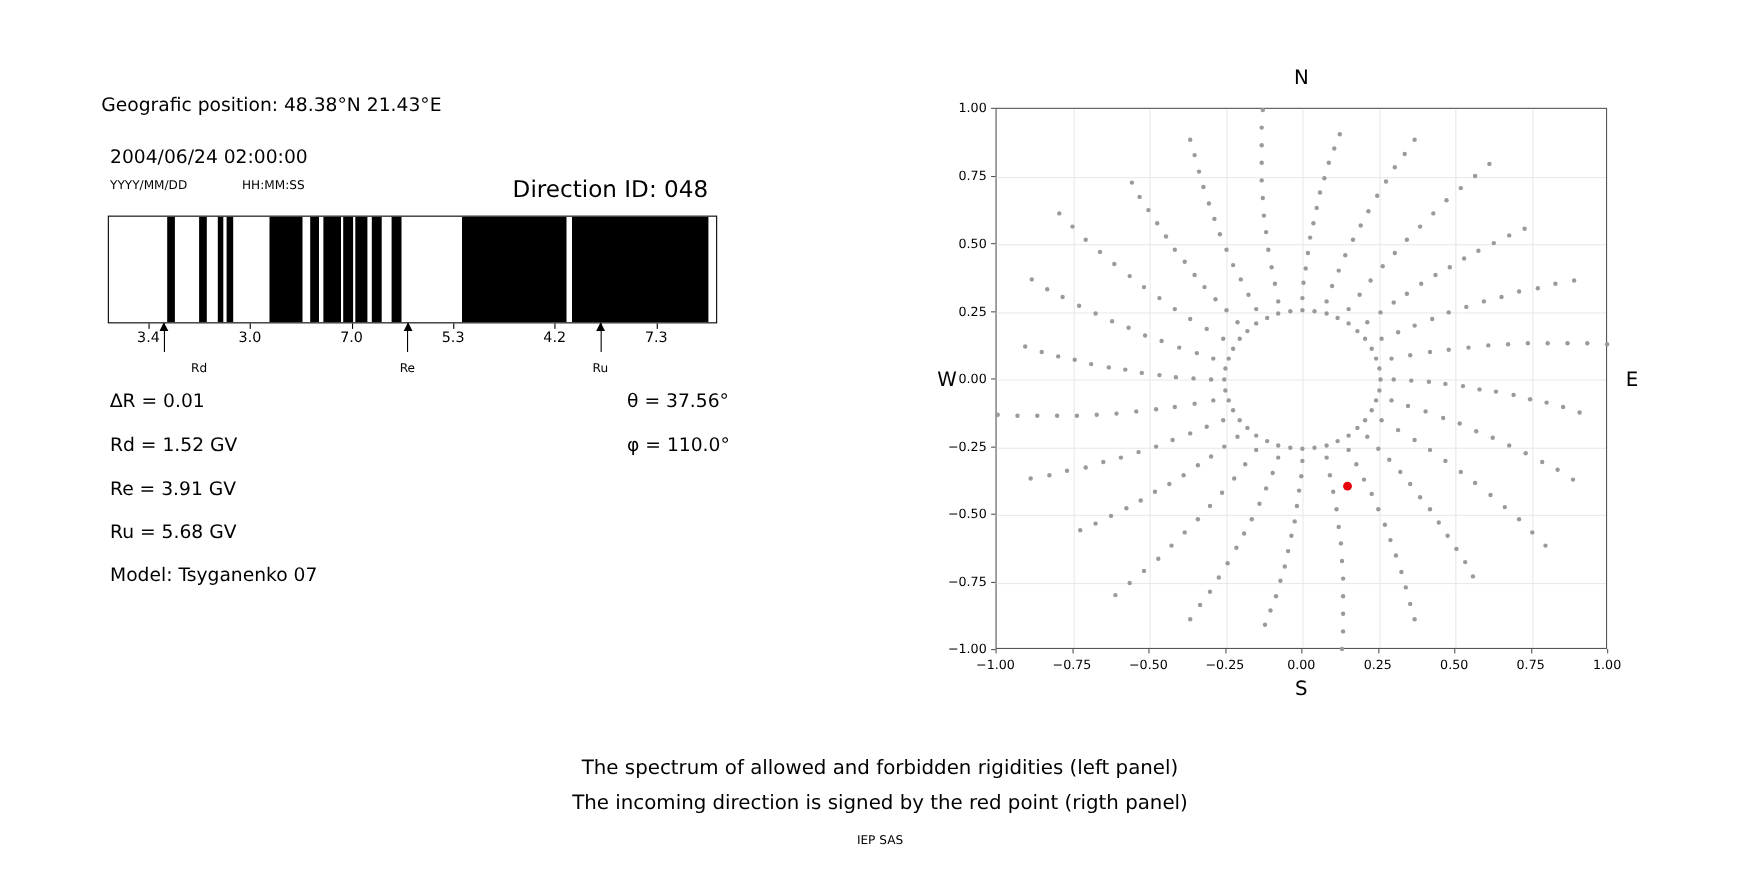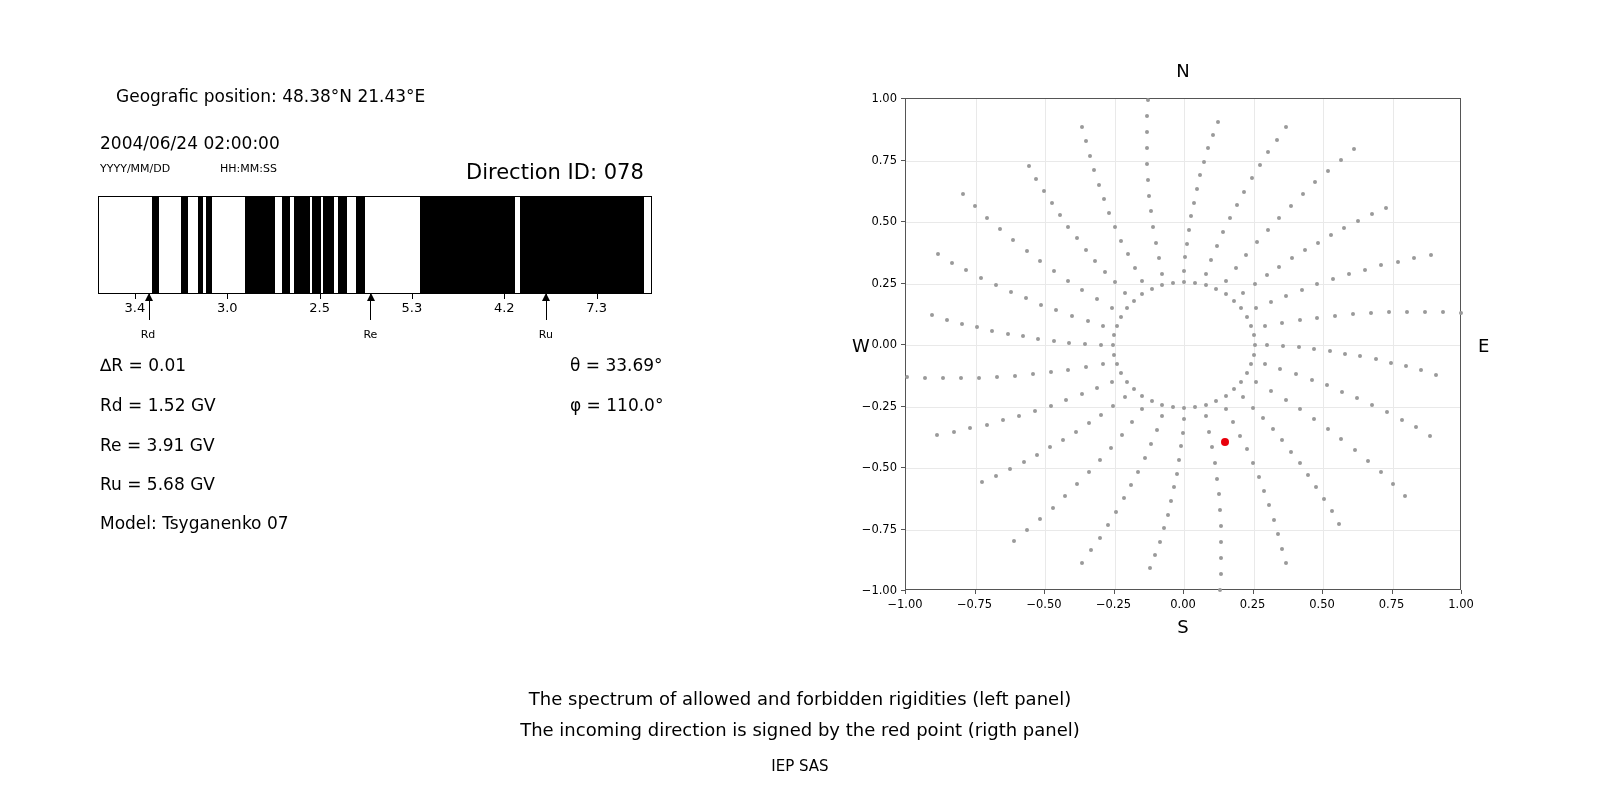--- a/index.html
+++ b/index.html
@@ -20,21 +20,21 @@
     left: 0;
     top: 0;
     width: 760px;
     height: 800px;
   }
   .info-line {
     position: absolute;
     font-size: 17px;
     white-space: nowrap;
   }
-  #geo-pos  { left: 116px; top: 86px; text-align: center; }
+  #geo-pos  { left: 92px; top: 86px; text-align: center; }
   #datetime { left: 100px; top: 133px; }
   #fmt-date { left: 100px; top: 162px; font-size: 11px; }
   #fmt-time { left: 220px; top: 162px; font-size: 11px; }
   #dir-id   { left: 466px; top: 160px; font-size: 21px; }
 
   
   .spectrum-box {
     position: absolute;
     left: 98px;
     top: 196px;
@@ -189,32 +189,32 @@
     font-size: 18px;
   }
   #caption-1 { top: 688px; left: 0; }
   #caption-2 { top: 719px; left: 0; }
   #footer {
     position: absolute;
     width: 100%;
     text-align: center;
     top: 757px;
     left: 0;
-    font-size: 15px;
+    font-size: 11px;
   }
 </style>
 </head>
 <body>
 
 <div class="panel-left">
   <div class="info-line" id="geo-pos">Geografic position: 48.38°N 21.43°E</div>
   <div class="info-line" id="datetime">2004/06/24 02:00:00</div>
   <div class="info-line" id="fmt-date">YYYY/MM/DD</div>
   <div class="info-line" id="fmt-time">HH:MM:SS</div>
-  <div class="info-line" id="dir-id">Direction ID: 078</div>
+  <div class="info-line" id="dir-id">Direction ID: 048</div>
 
   <div class="spectrum-box" id="spectrum-box">
       <div class="band" style="left: 53.0917px; width: 7.38667px;"></div>
       <div class="band" style="left: 81.715px; width: 6.925px;"></div>
       <div class="band" style="left: 98.7967px; width: 5.54px;"></div>
       <div class="band" style="left: 106.645px; width: 6.46333px;"></div>
       <div class="band" style="left: 145.887px; width: 30.47px;"></div>
       <div class="band" style="left: 182.82px; width: 7.84833px;"></div>
       <div class="band" style="left: 194.823px; width: 15.6967px;"></div>
       <div class="band" style="left: 213.29px; width: 8.31px;"></div>
@@ -223,41 +223,41 @@
       <div class="band" style="left: 257.148px; width: 9.23333px;"></div>
       <div class="band" style="left: 321.32px; width: 95.1033px;"></div>
       <div class="band" style="left: 421.04px; width: 123.727px;"></div>
     </div>
   <div id="spectrum-axis">
       <div class="axis-tick" style="left: 134.933px;"></div>
       <div class="axis-label" style="left: 134.933px;">3.4</div>
       <div class="axis-tick" style="left: 227.267px;"></div>
       <div class="axis-label" style="left: 227.267px;">3.0</div>
       <div class="axis-tick" style="left: 319.6px;"></div>
-      <div class="axis-label" style="left: 319.6px;">2.5</div>
+      <div class="axis-label" style="left: 319.6px;">7.0</div>
       <div class="axis-tick" style="left: 411.933px;"></div>
       <div class="axis-label" style="left: 411.933px;">5.3</div>
       <div class="axis-tick" style="left: 504.267px;"></div>
       <div class="axis-label" style="left: 504.267px;">4.2</div>
       <div class="axis-tick" style="left: 596.6px;"></div>
       <div class="axis-label" style="left: 596.6px;">7.3</div>
       <div class="marker-arrow" style="left: 148.783px;"></div>
-      <div class="marker-label" style="left: 132px; padding-left: 32px;">Rd</div>
+      <div class="marker-label" style="left: 165px; padding-left: 32px;">Rd</div>
       <div class="marker-arrow" style="left: 370.383px;"></div>
       <div class="marker-label" style="left: 370.383px;">Re</div>
       <div class="marker-arrow" style="left: 545.817px;"></div>
       <div class="marker-label" style="left: 545.817px;">Ru</div>
     </div>
 
   <div class="stat stat-col1" id="stat-dr">∆R = 0.01</div>
   <div class="stat stat-col1" id="stat-rd">Rd = 1.52 GV</div>
   <div class="stat stat-col1" id="stat-re">Re = 3.91 GV</div>
   <div class="stat stat-col1" id="stat-ru">Ru = 5.68 GV</div>
   <div class="stat stat-col1" id="stat-model">Model: Tsyganenko 07</div>
-  <div class="stat stat-col2" id="stat-theta">θ = 33.69°</div>
+  <div class="stat stat-col2" id="stat-theta">θ = 37.56°</div>
   <div class="stat stat-col2" id="stat-phi">φ = 110.0°</div>
 </div>
 
 <div class="panel-right">
   <div class="compass" id="compass-n">N</div>
   <div class="compass" id="compass-s">S</div>
   <div class="compass" id="compass-w">W</div>
   <div class="compass" id="compass-e">E</div>
   <div class="plot-frame" id="plot-frame">
       <div class="gridline-v" style="left: 69.5px;"></div>

